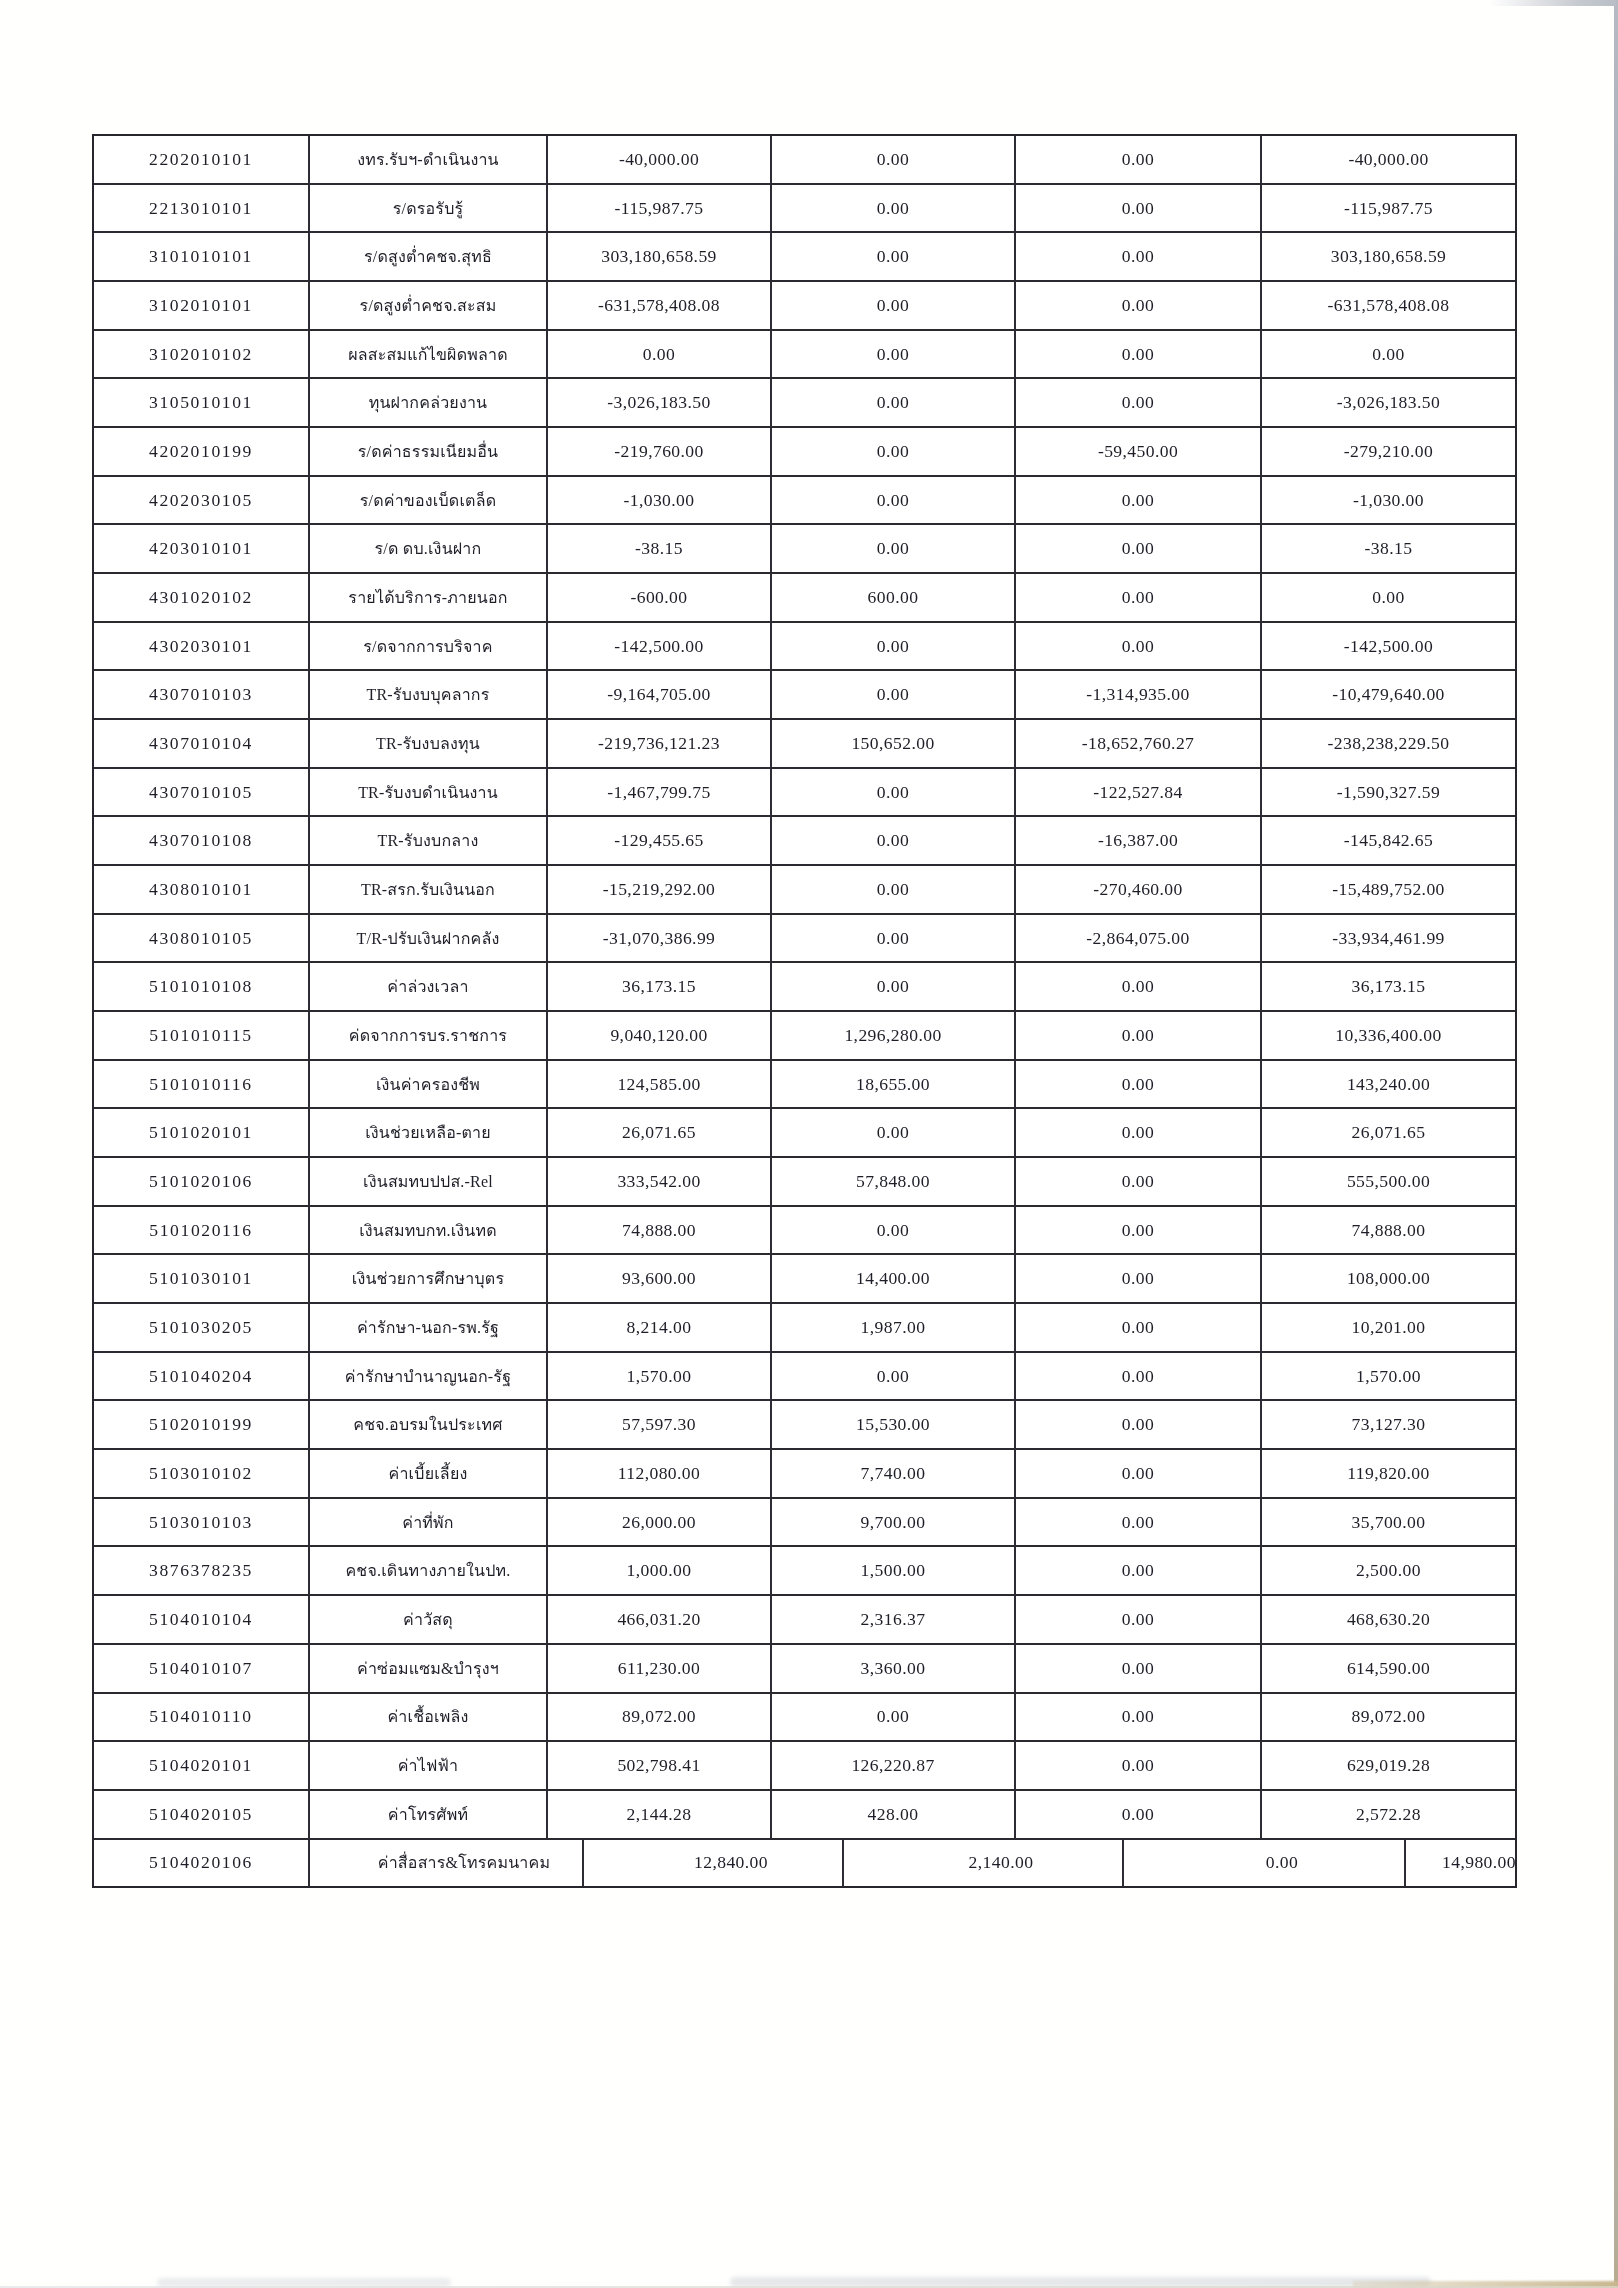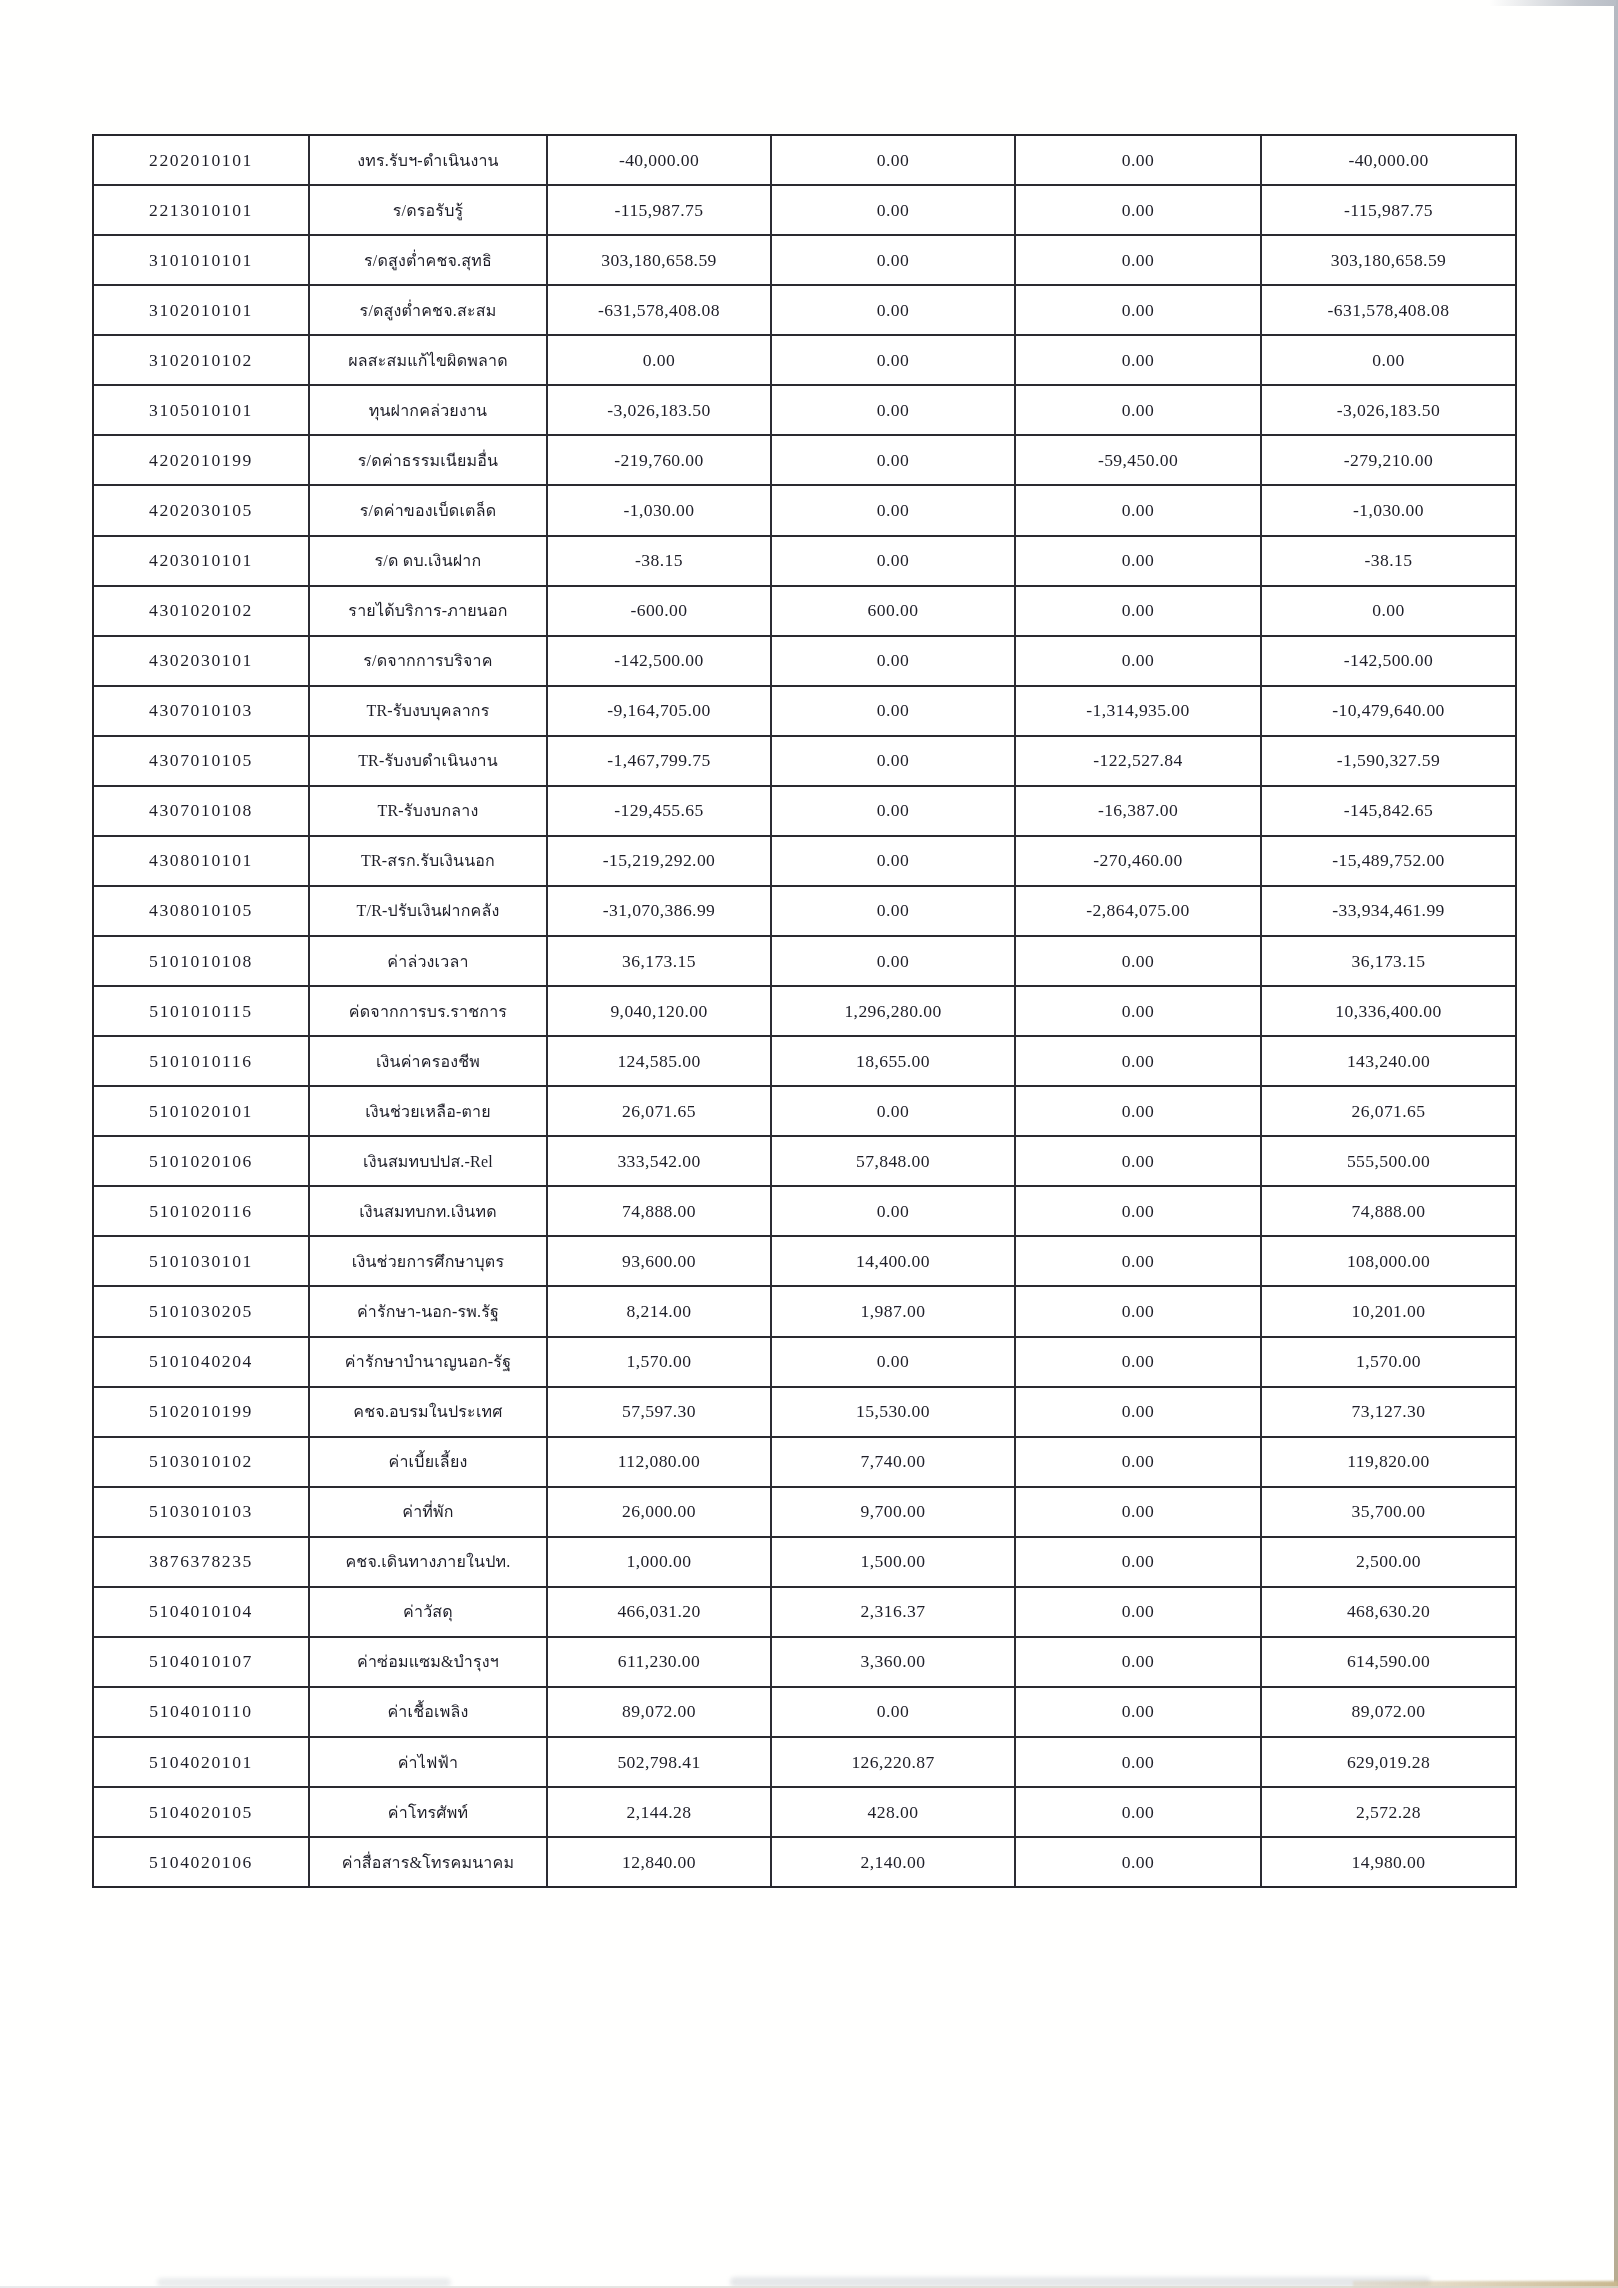--- a/index.html
+++ b/index.html
@@ -24,21 +24,21 @@
     display: flex; flex-direction: column;
     background: #ffffff;
     text-align: right;
   }
   .table-row {
     flex: 1 1 0;
     display: grid;
     grid-template-columns: 216px 238px 224px 244px 246px 1fr;
     border-bottom: 2.9px solid #2a2a30;
   }
-  .table-row:last-child { border-bottom: none; }
+  .table-row:last-child { border-bottom: none; gap: 36px; }
   .cell {
     border-right: 2px solid #2c2c34;
     display: flex; align-items: center; justify-content: center;
     color: #1e1e28;
     white-space: nowrap;
     overflow: visible;
   }
   .cell:last-child { border-right: none; }
   .cell.code {
     font-size: 17.6px;
@@ -177,20 +177,28 @@
   </div>
       <div class="table-row">
     <div class="cell code">4307010103</div>
     <div class="cell name">TR-รับงบบุคลากร</div>
     <div class="cell num">-9,164,705.00</div>
     <div class="cell num">0.00</div>
     <div class="cell num">-1,314,935.00</div>
     <div class="cell num">-10,479,640.00</div>
   </div>
       <div class="table-row">
+    <div class="cell code">4307010104</div>
+    <div class="cell name">TR-รับงบลงทุน</div>
+    <div class="cell num">-219,736,121.23</div>
+    <div class="cell num">150,652.00</div>
+    <div class="cell num">-18,652,760.27</div>
+    <div class="cell num">-238,238,229.50</div>
+  </div>
+      <div class="table-row">
     <div class="cell code">4307010105</div>
     <div class="cell name">TR-รับงบดำเนินงาน</div>
     <div class="cell num">-1,467,799.75</div>
     <div class="cell num">0.00</div>
     <div class="cell num">-122,527.84</div>
     <div class="cell num">-1,590,327.59</div>
   </div>
       <div class="table-row">
     <div class="cell code">4307010108</div>
     <div class="cell name">TR-รับงบกลาง</div>

